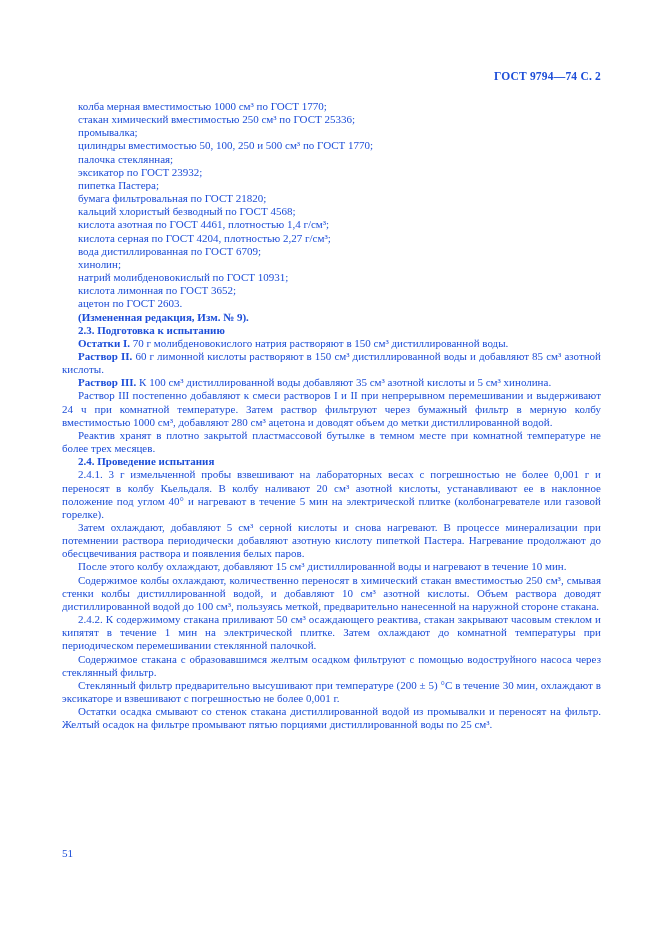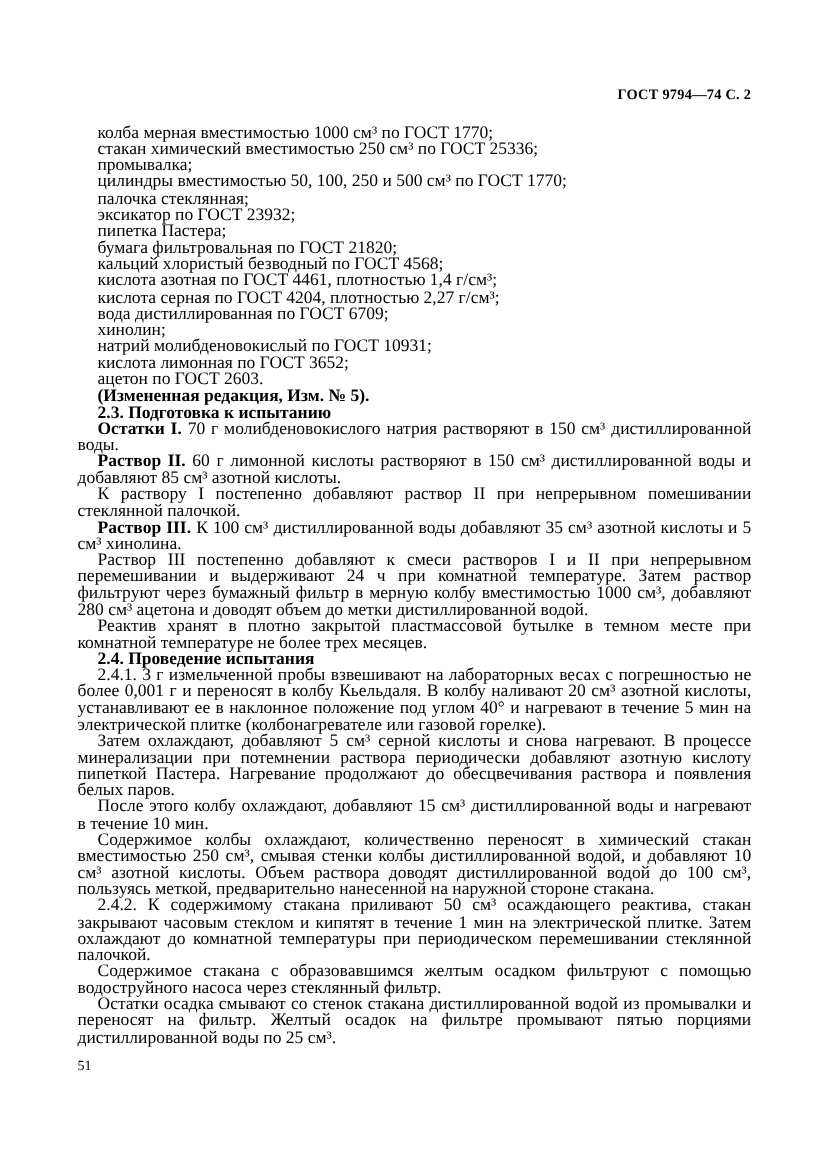--- a/index.html
+++ b/index.html
@@ -5,41 +5,41 @@
   html, body {
     margin: 0;
     padding: 0;
     background: #ffffff;
   }
   .page {
     position: relative;
     width: 661px;
     height: 936px;
     background: #ffffff;
-    color: #000000;
+    color: #1d4ed8;
     font-family: "Liberation Serif", "DejaVu Serif", serif;
     overflow: hidden;
   }
   .running-header {
     position: absolute;
     top: 70px;
     left: 62px;
     width: 539px;
     text-align: right;
     font-weight: 700;
     font-size: 11.5px;
     letter-spacing: 0.2px;
     white-space: nowrap;
   }
   .doc-body {
     position: absolute;
     top: 100px;
     left: 62px;
     width: 539px;
-    font-size: 14px;
+    font-size: 11px;
     line-height: 13.15px;
   }
   .doc-body p.para {
     margin: 0;
     padding: 0;
     text-indent: 16px;
     text-align: justify;
   }
   .doc-body p.para.bold {
     font-weight: 700;
@@ -72,32 +72,32 @@
       <p class="para">пипетка Пастера;</p>
       <p class="para">бумага фильтровальная по ГОСТ 21820;</p>
       <p class="para">кальций хлористый безводный по ГОСТ 4568;</p>
       <p class="para">кислота азотная по ГОСТ 4461, плотностью 1,4 г/см³;</p>
       <p class="para">кислота серная по ГОСТ 4204, плотностью 2,27 г/см³;</p>
       <p class="para">вода дистиллированная по ГОСТ 6709;</p>
       <p class="para">хинолин;</p>
       <p class="para">натрий молибденовокислый по ГОСТ 10931;</p>
       <p class="para">кислота лимонная по ГОСТ 3652;</p>
       <p class="para">ацетон по ГОСТ 2603.</p>
-      <p class="para bold">(Измененная редакция, Изм. № 5).</p>
+      <p class="para bold">(Измененная редакция, Изм. № 9).</p>
       <p class="para bold">2.3. Подготовка к испытанию</p>
       <p class="para"><b>Остатки I.</b> 70 г молибденовокислого натрия растворяют в 150 см³ дистиллированной воды.</p>
       <p class="para"><b>Раствор II.</b> 60 г лимонной кислоты растворяют в 150 см³ дистиллированной воды и добавляют 85 см³ азотной кислоты.</p>
-      <p class="para">К раствору I постепенно добавляют раствор II при непрерывном помешивании стеклянной палочкой.</p>
       <p class="para"><b>Раствор III.</b> К 100 см³ дистиллированной воды добавляют 35 см³ азотной кислоты и 5 см³ хинолина.</p>
       <p class="para">Раствор III постепенно добавляют к смеси растворов I и II при непрерывном перемешивании и выдерживают 24 ч при комнатной температуре. Затем раствор фильтруют через бумажный фильтр в мерную колбу вместимостью 1000 см³, добавляют 280 см³ ацетона и доводят объем до метки дистиллированной водой.</p>
       <p class="para">Реактив хранят в плотно закрытой пластмассовой бутылке в темном месте при комнатной температуре не более трех месяцев.</p>
       <p class="para bold">2.4. Проведение испытания</p>
       <p class="para">2.4.1. 3 г измельченной пробы взвешивают на лабораторных весах с погрешностью не более 0,001 г и переносят в колбу Кьельдаля. В колбу наливают 20 см³ азотной кислоты, устанавливают ее в наклонное положение под углом 40° и нагревают в течение 5 мин на электрической плитке (колбонагревателе или газовой горелке).</p>
       <p class="para">Затем охлаждают, добавляют 5 см³ серной кислоты и снова нагревают. В процессе минерализации при потемнении раствора периодически добавляют азотную кислоту пипеткой Пастера. Нагревание продолжают до обесцвечивания раствора и появления белых паров.</p>
       <p class="para">После этого колбу охлаждают, добавляют 15 см³ дистиллированной воды и нагревают в течение 10 мин.</p>
       <p class="para">Содержимое колбы охлаждают, количественно переносят в химический стакан вместимостью 250 см³, смывая стенки колбы дистиллированной водой, и добавляют 10 см³ азотной кислоты. Объем раствора доводят дистиллированной водой до 100 см³, пользуясь меткой, предварительно нанесенной на наружной стороне стакана.</p>
       <p class="para">2.4.2. К содержимому стакана приливают 50 см³ осаждающего реактива, стакан закрывают часовым стеклом и кипятят в течение 1 мин на электрической плитке. Затем охлаждают до комнатной температуры при периодическом перемешивании стеклянной палочкой.</p>
       <p class="para">Содержимое стакана с образовавшимся желтым осадком фильтруют с помощью водоструйного насоса через стеклянный фильтр.</p>
+      <p class="para">Стеклянный фильтр предварительно высушивают при температуре (200 ± 5) °С в течение 30 мин, охлаждают в эксикаторе и взвешивают с погрешностью не более 0,001 г.</p>
       <p class="para">Остатки осадка смывают со стенок стакана дистиллированной водой из промывалки и переносят на фильтр. Желтый осадок на фильтре промывают пятью порциями дистиллированной воды по 25 см³.</p>
     </div>
 
   <div class="page-number">51</div>
 </div>
 
 </body></html>

